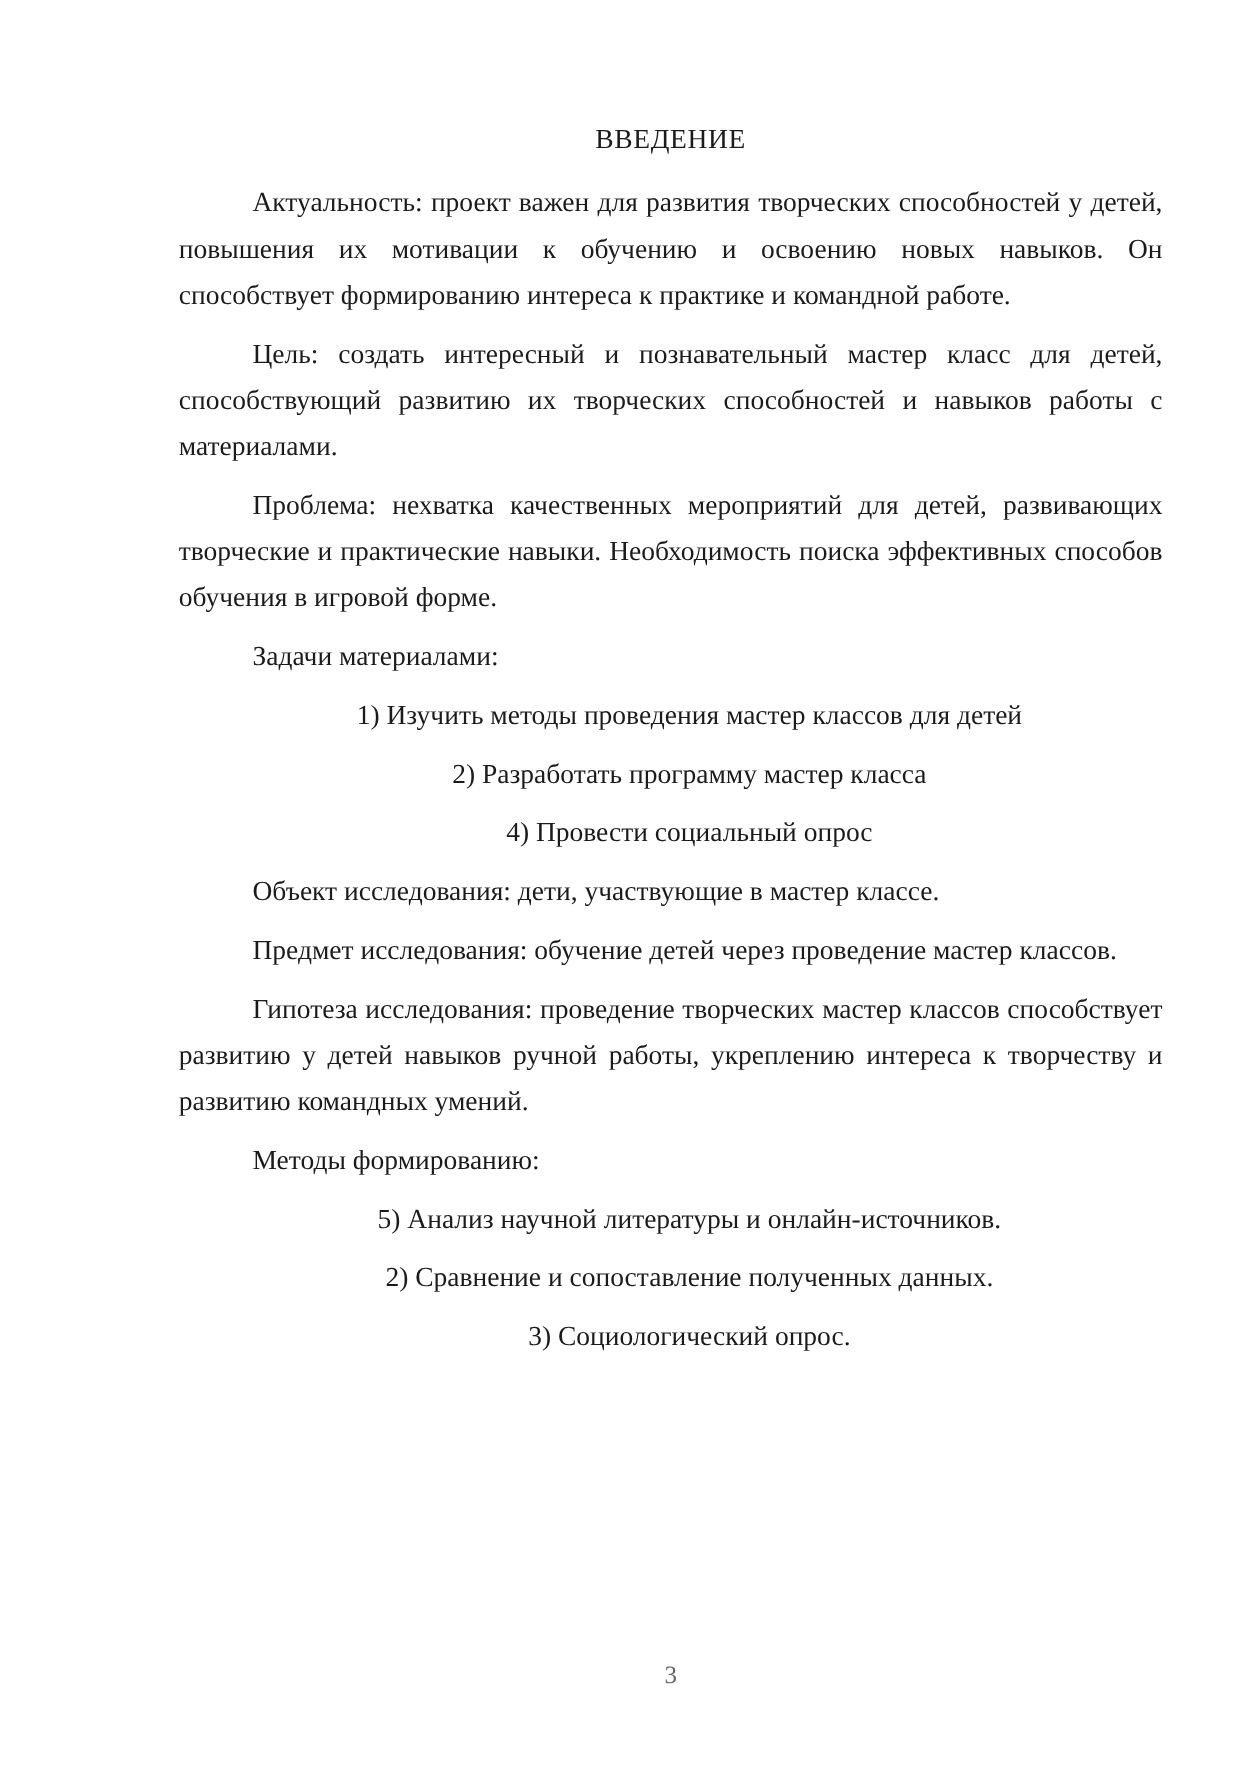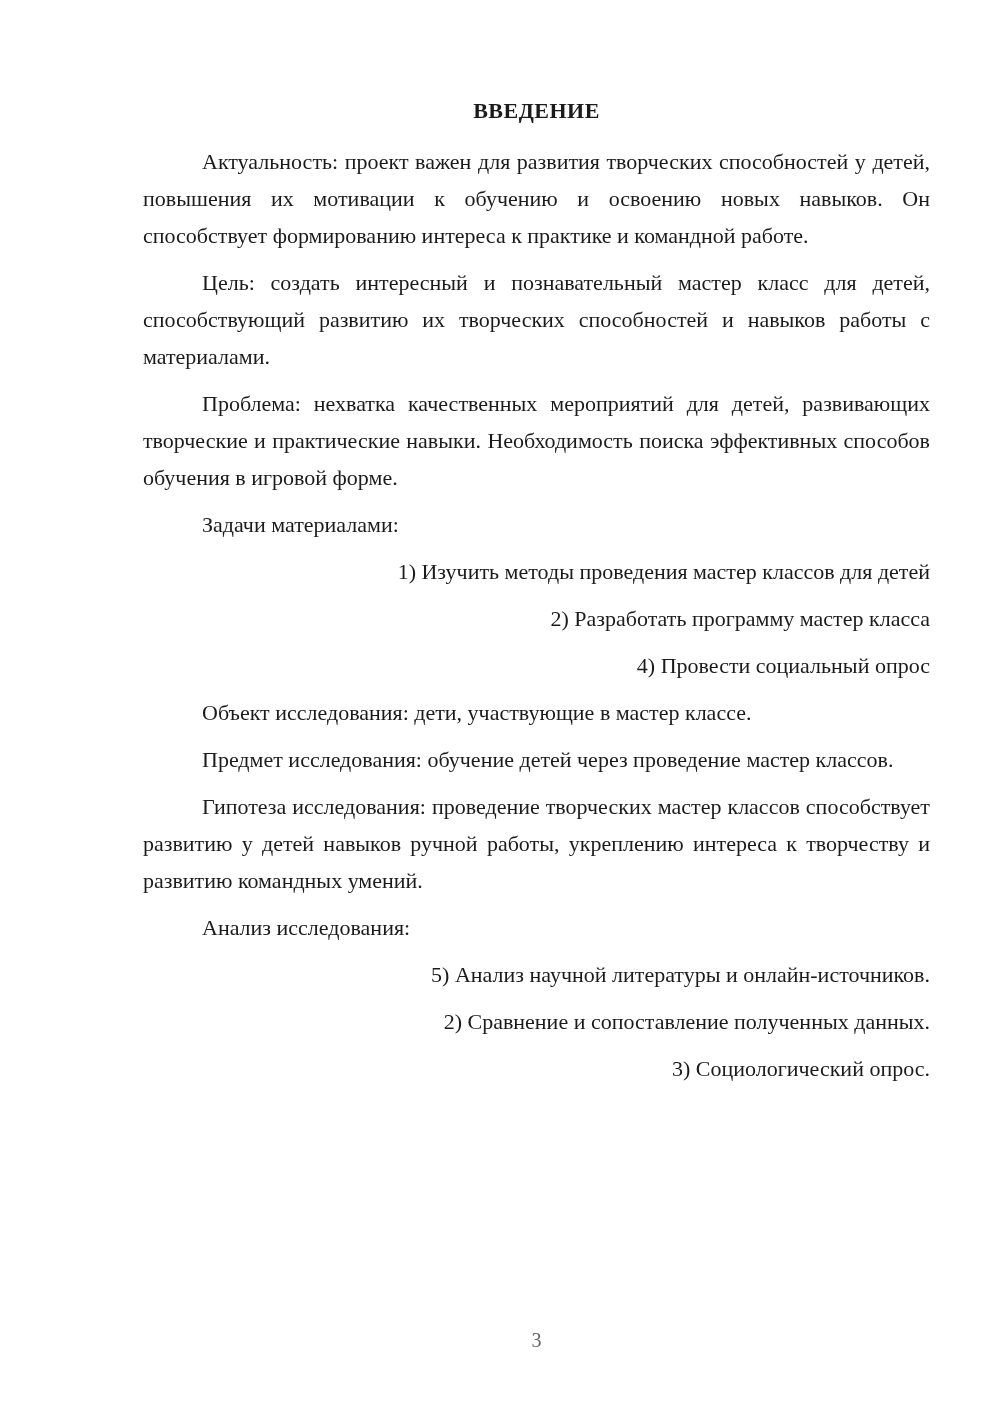--- a/index.html
+++ b/index.html
@@ -21,37 +21,37 @@
     left: 0;
     width: 1000px;
     height: 1414px;
     background: #ffffff;
     box-sizing: border-box;
     padding: 92px 70px 0 143px; 
   }
   .doc-title {
     font-size: 22px;
     line-height: 38px;
-    font-weight: bold;
+    font-weight: normal;
     text-align: center;
     margin: 0 0 13px 0;
     letter-spacing: 0.5px;
   }
   p.body-par {
     font-size: 22px;
     line-height: 37px;
     text-align: justify;
     text-indent: 59px;
     margin: 0 0 10px 0;
     font-family: Liberation Serif, serif;
   }
   p.list-par {
     font-size: 22px;
     line-height: 37px;
-    text-align: right;
+    text-align: center;
     text-indent: 0;
     margin: 0 0 10px 30px;
   }
   .page-number {
     position: absolute;
     top: 1328px;
     left: 143px;
     width: 787px;
     text-align: center;
     font-size: 20px;
@@ -81,21 +81,21 @@
 
   <p class="list-par">4) Провести социальный опрос</p>
 
 
   <p class="body-par">Объект исследования: дети, участвующие в мастер классе.</p>
 
   <p class="body-par">Предмет исследования: обучение детей через проведение мастер классов.</p>
 
   <p class="body-par">Гипотеза исследования: проведение творческих мастер классов способствует развитию у детей навыков ручной работы, укреплению интереса к творчеству и развитию командных умений.</p>
 
-  <p class="body-par">Анализ исследования:</p>
+  <p class="body-par">Методы формированию:</p>
 
   <p class="list-par">5) Анализ научной литературы и онлайн-источников.</p>
 
   <p class="list-par">2) Сравнение и сопоставление полученных данных.</p>
 
   <p class="list-par">3) Социологический опрос.</p>
 
   <div class="page-number">3</div>
 
 </div>

